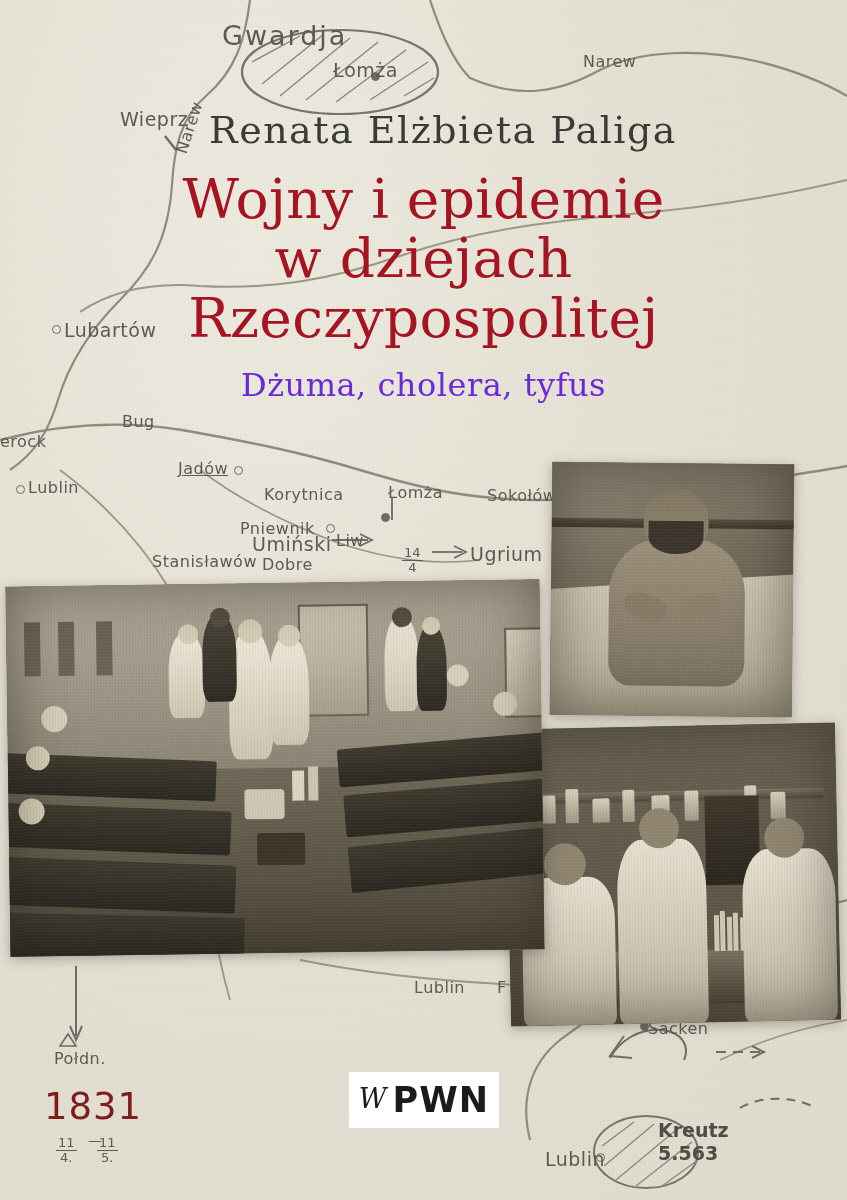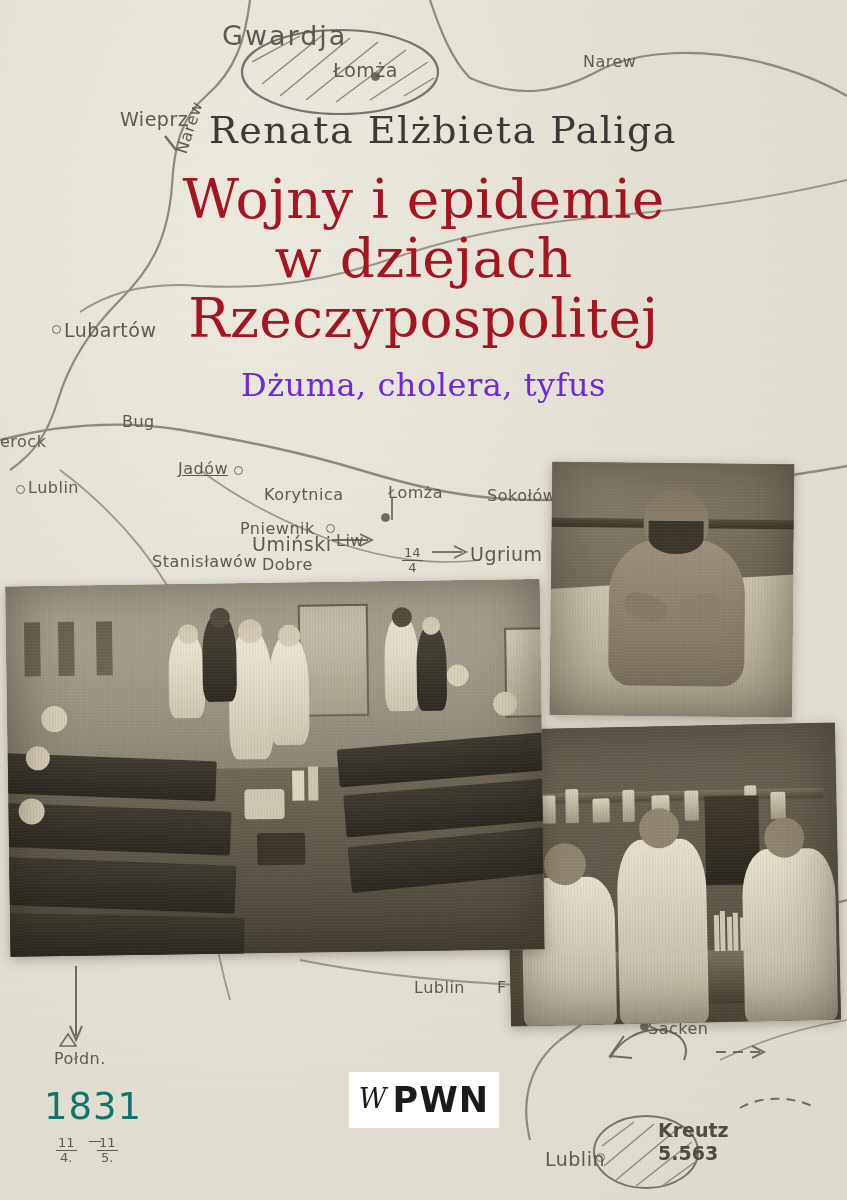--- a/index.html
+++ b/index.html
@@ -261,21 +261,21 @@
     color: #1b1b1b;
     line-height: 1;
   }
 
   
   .year {
     position: absolute;
     left: 44px; top: 1085px;
     font-family: "DejaVu Sans", sans-serif;
     font-size: 37px;
-    color: #0f766e;
+    color: #7f1d1d;
     letter-spacing: 1px;
   }
   .kreutz {
     position: absolute;
     font-family: "DejaVu Sans", sans-serif;
     font-weight: bold;
     color: #4f4c44;
     font-size: 19px;
     line-height: 1.15;
   }

